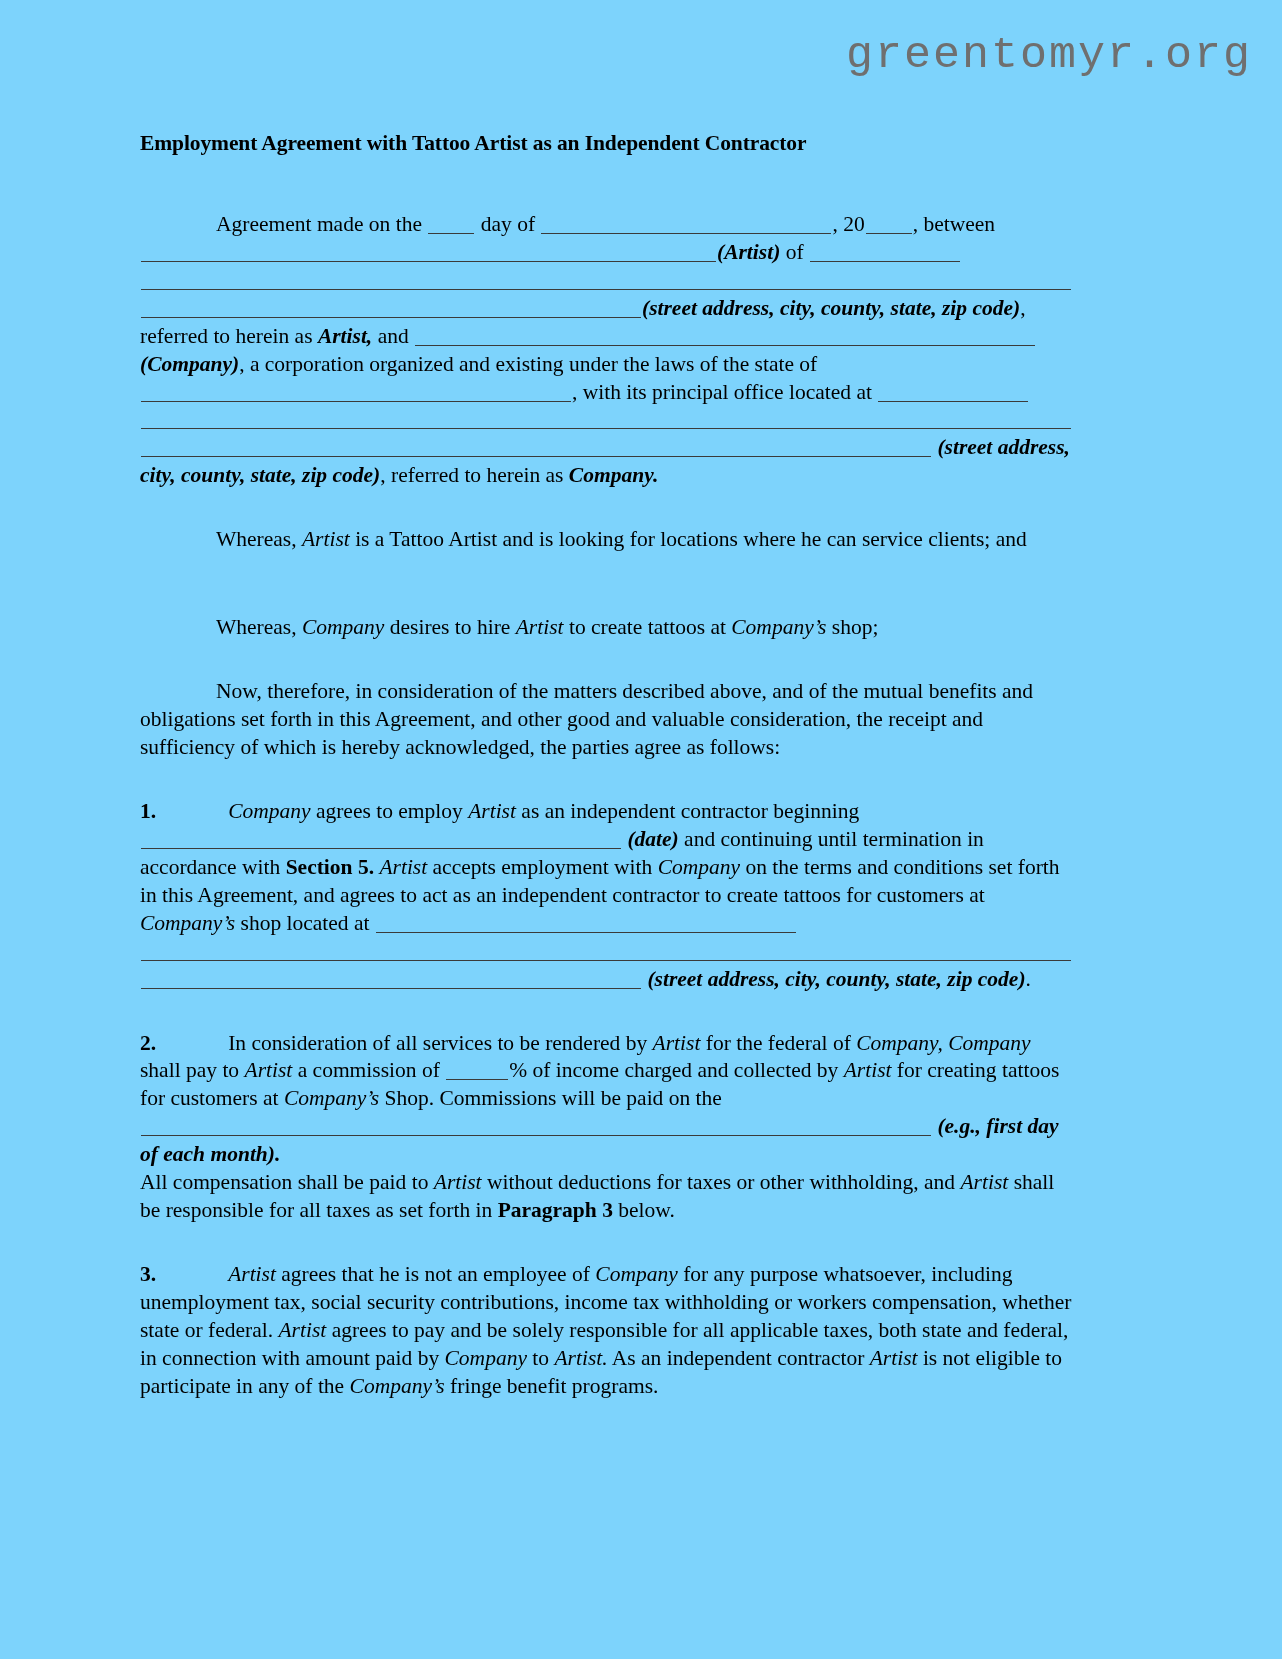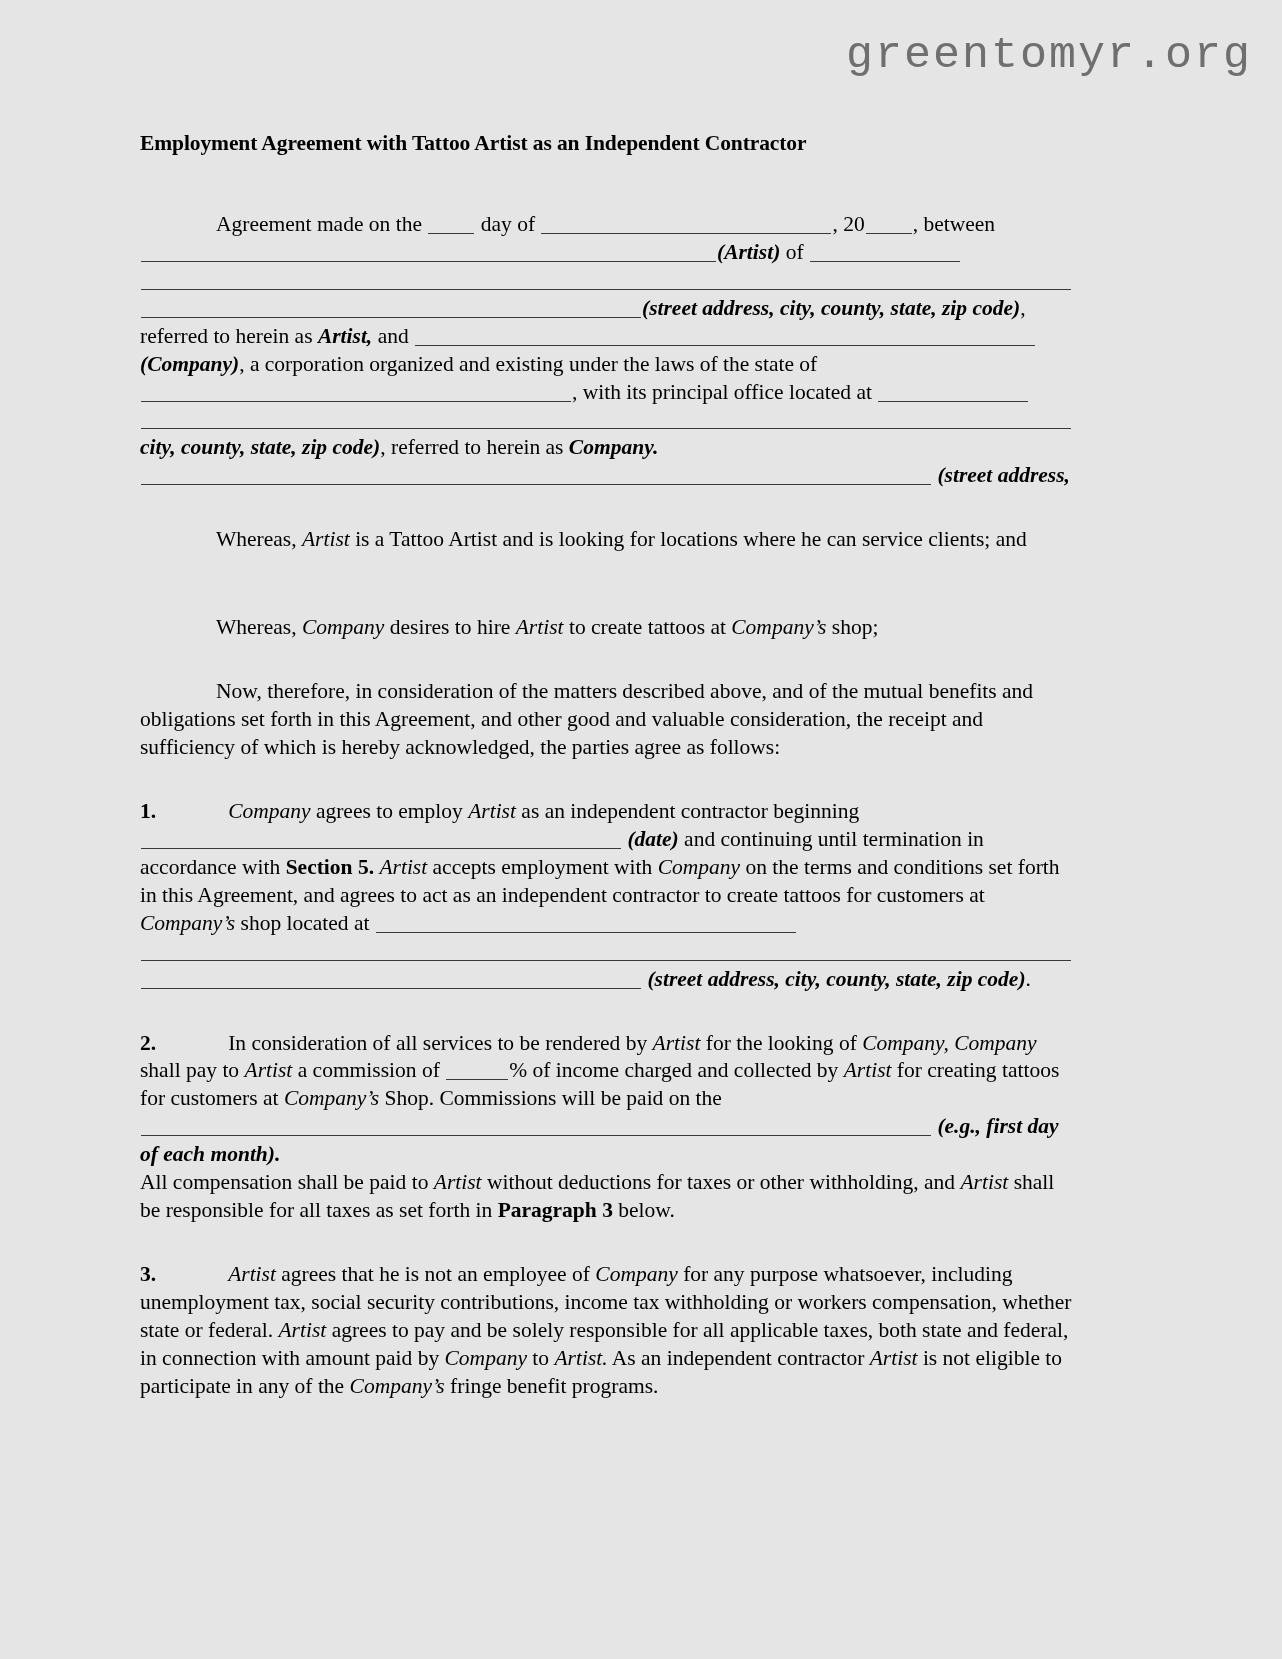--- a/index.html
+++ b/index.html
@@ -12,21 +12,21 @@
     height: 1659px;
     position: relative;
     font-family: "Liberation Serif", "DejaVu Serif", serif;
     color: #000000;
     overflow: hidden;
   }
 
   .page {
     position: absolute;
     inset: 0;
-    background: #e5e5e5;
+    background: #7dd3fc;
   }
 
   
   .watermark {
     position: absolute;
     top: 30px;
     right: 30px;
     font-family: "Liberation Mono", "DejaVu Sans Mono", monospace;
     font-size: 45px;
     letter-spacing: 2px;
@@ -136,27 +136,27 @@
       <p class="para">
         <span class="blank b-w4"></span><span>, with its principal office located at</span>
         <span class="blank b-md"></span>
       </p>
 
       <p class="para">
         <span class="blank b-full"></span>
       </p>
 
       <p class="para">
+        <span class="blank b-w3"></span>
+        <span class="bi">(street address,</span>
+      </p>
+
+      <p class="para">
         <span class="bi">city, county, state, zip code)</span><span>, referred to herein as</span>
         <span class="bi">Company.</span>
-      </p>
-
-      <p class="para">
-        <span class="blank b-w3"></span>
-        <span class="bi">(street address,</span>
       </p>
     </div>
 
     <div class="gap-lg"></div>
 
     <div>
 
       <p class="para">
         <span class="indent"></span>Whereas, <i>Artist</i> is a Tattoo Artist and is looking for locations where he can service clients; and
       </p>
@@ -207,21 +207,21 @@
         <span class="bi">(street address, city, county, state, zip code)</span><span>.</span>
       </p>
     </div>
 
     <div class="gap-lg"></div>
 
     <div>
       <p class="para">
         <span class="bd">2.</span><span class="indent-num"></span><span>In consideration of all services to be rendered by</span>
         <i>Artist</i>
-        <span>for the looking of</span>
+        <span>for the federal of</span>
         <i>Company,</i>
         <i>Company</i>
         <span>shall pay to</span>
         <i>Artist</i>
         <span>a commission of</span>
         <span class="blank b-sm"></span><span>% of income charged and collected by</span>
         <i>Artist</i>
         <span>for creating tattoos for customers at</span>
         <i>Company’s</i>
         <span>Shop. Commissions will be paid on the</span>

